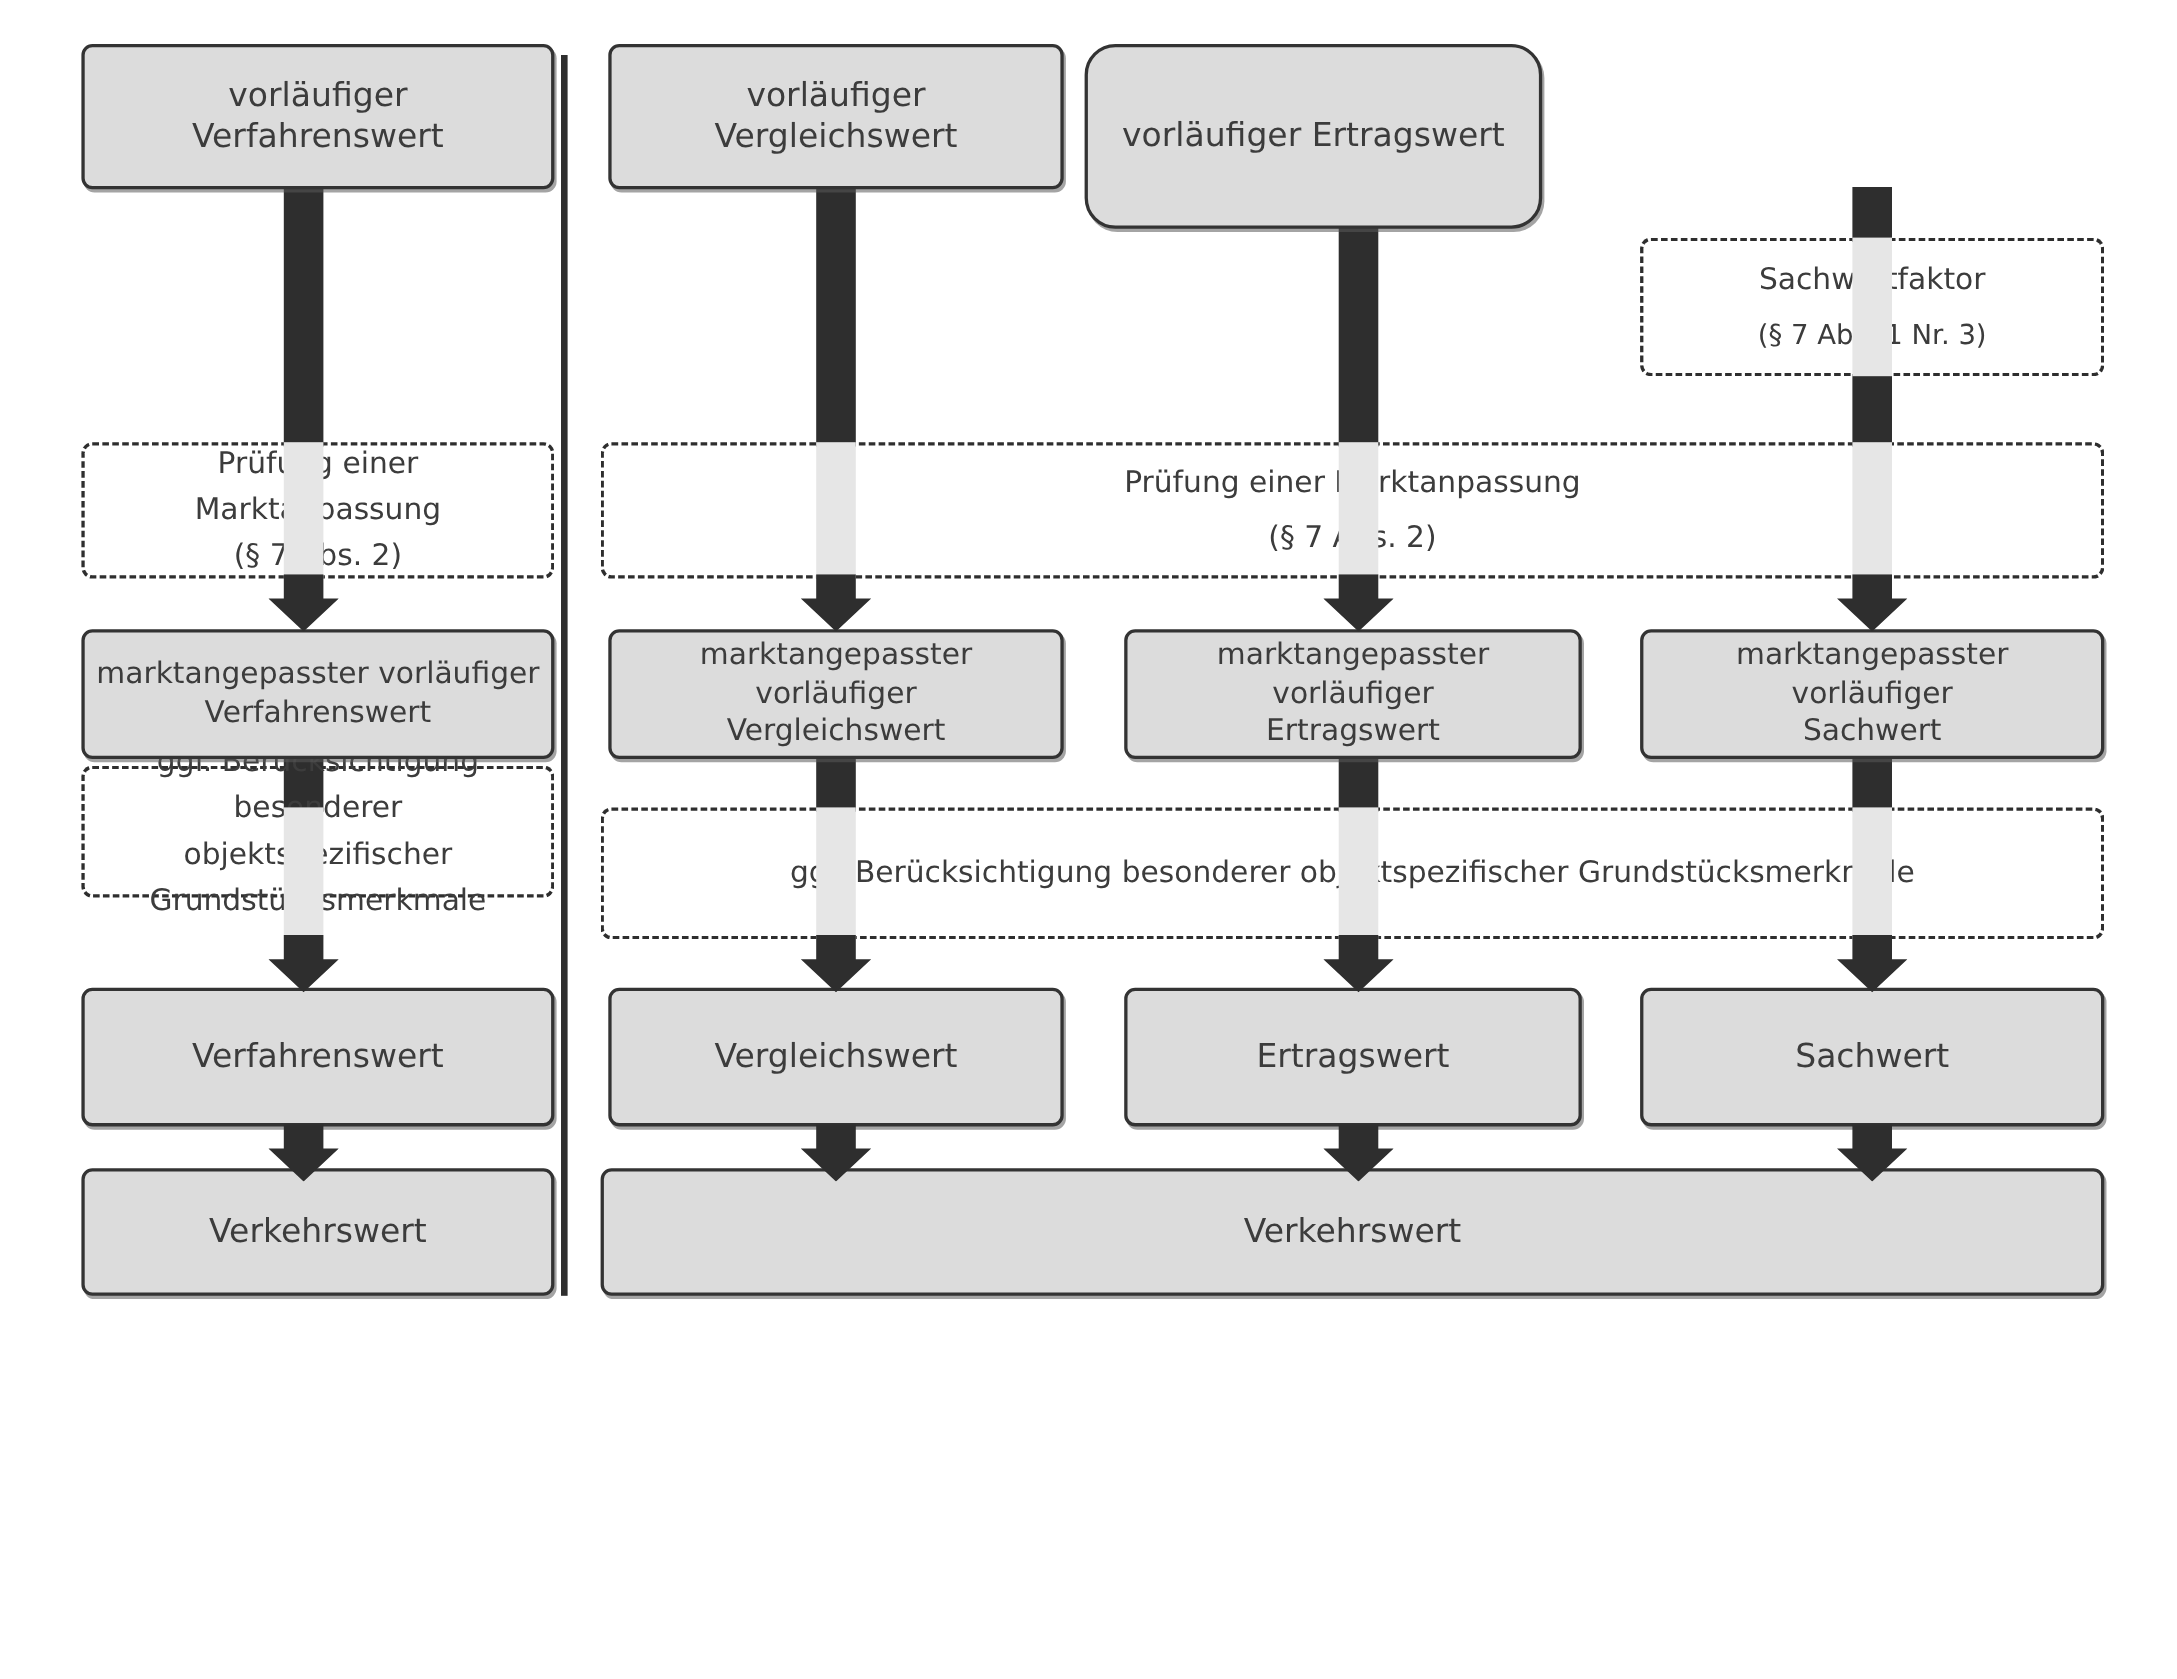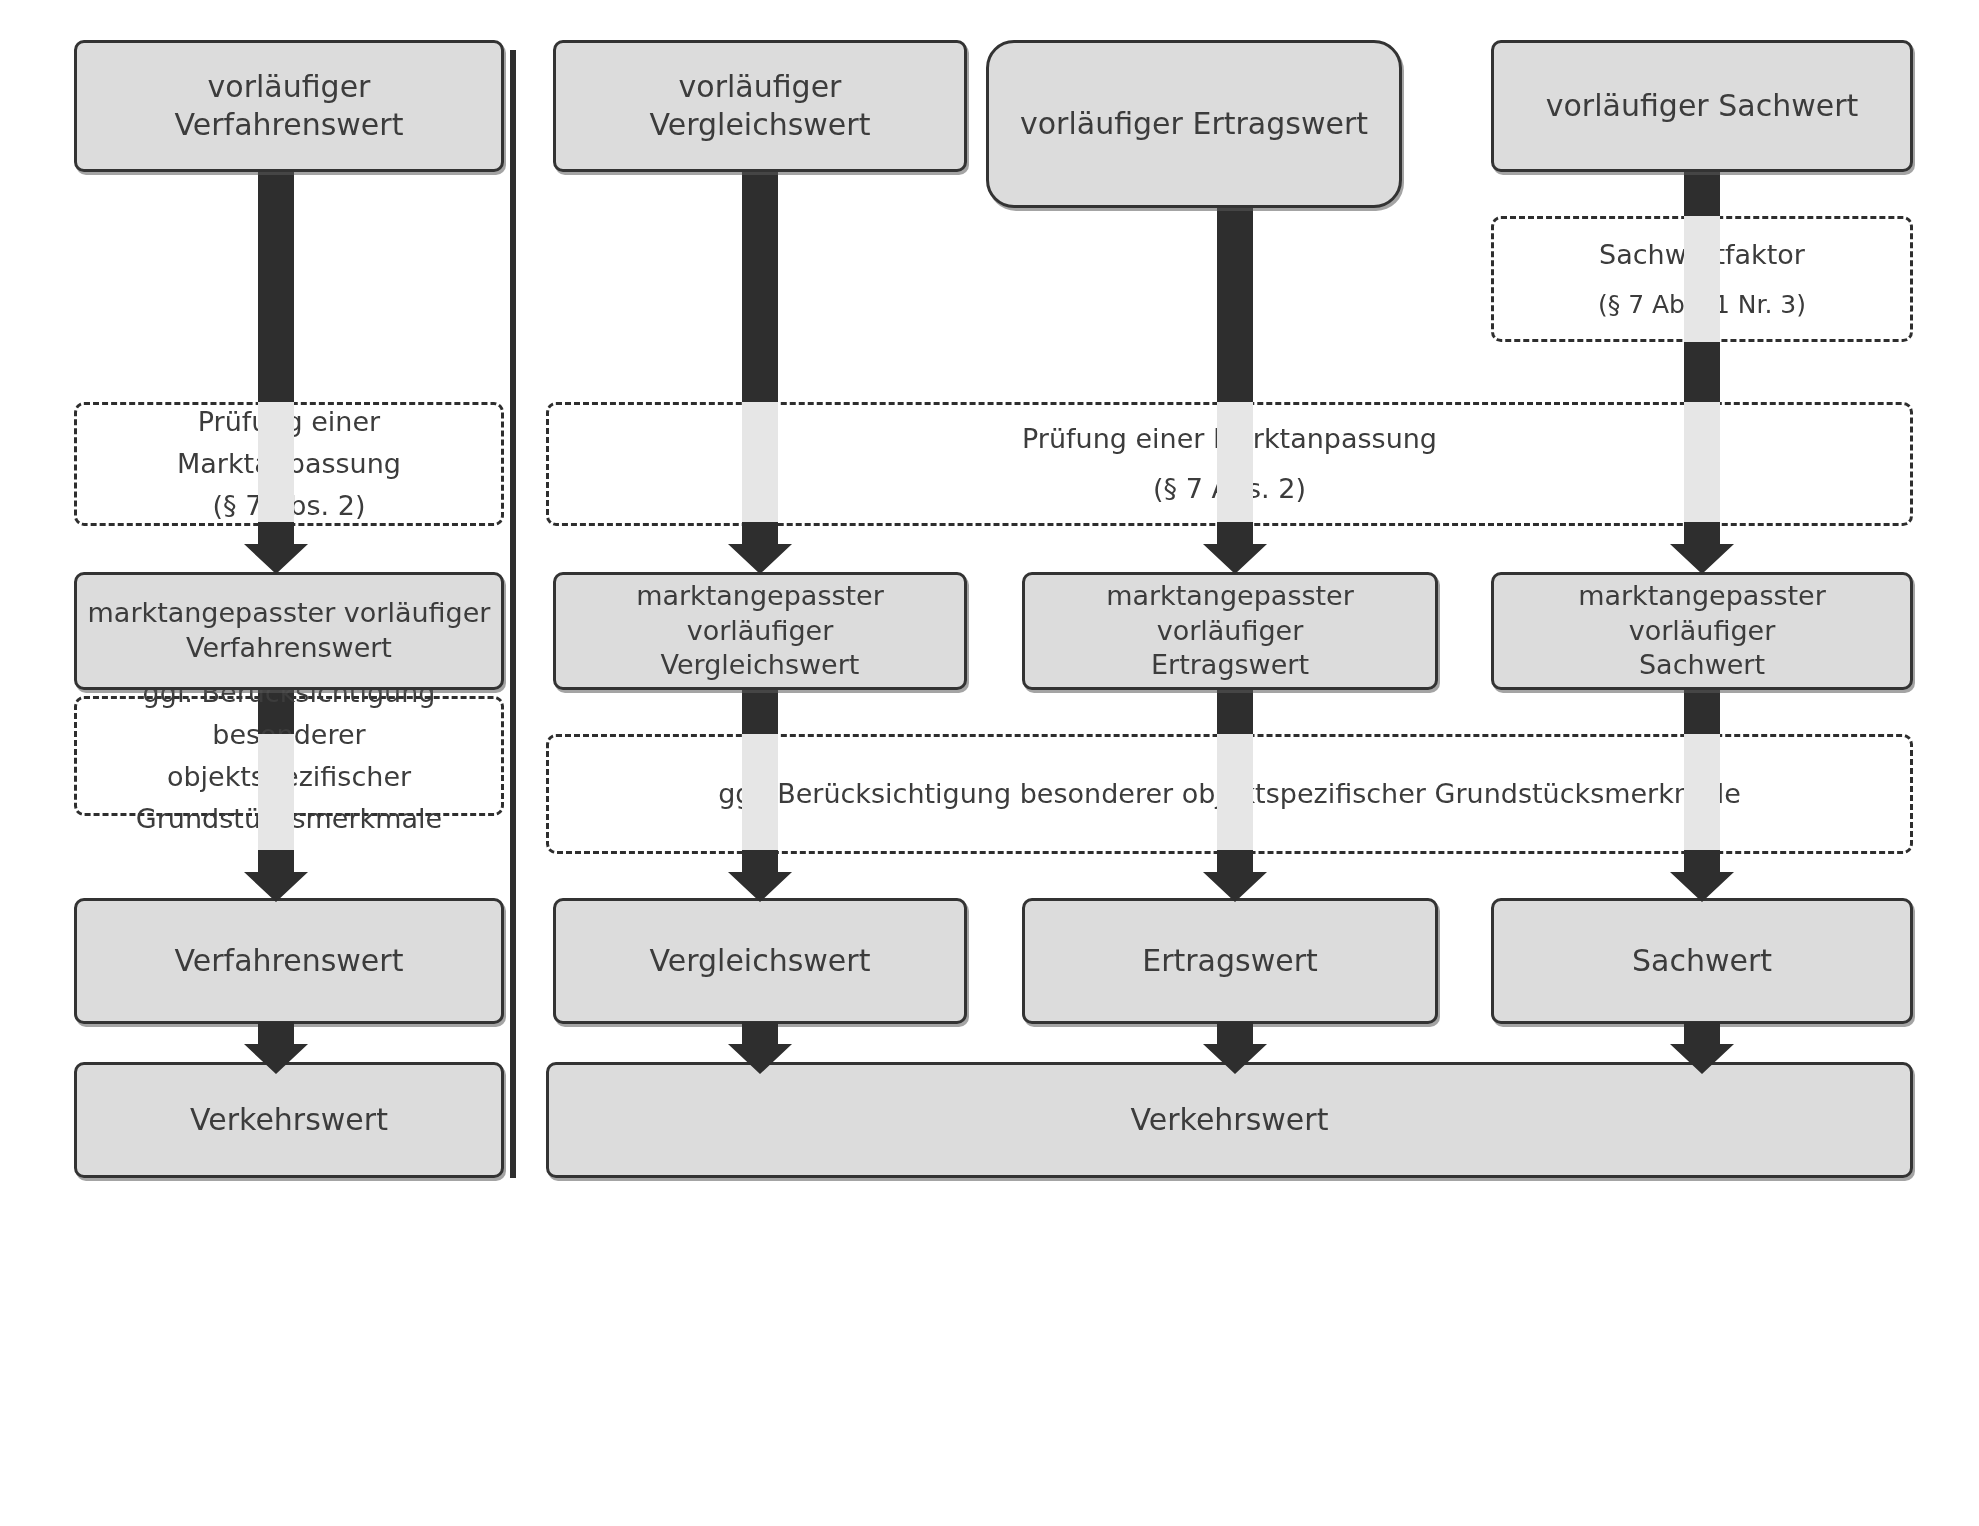--- a/index.html
+++ b/index.html
@@ -217,23 +217,20 @@
   </div>
 
   <div class="shaft" style="left:1684px; top:170px; width:36px; height:50px;"></div>
 
   <div class="shaft faded" style="left:1684px; top:216px; width:36px; height:126px;"></div>
 
   <div class="shaft" style="left:1684px; top:340px; width:36px; height:66px;"></div>
 
   <div class="shaft faded" style="left:1684px; top:402px; width:36px; height:124px;"></div>
 
-  <div class="node fs-big" style="left:1491px; top:40px; width:422px; height:132px;">
-    <span class="label">vorläufiger Sachwert</span>
-  </div>
 
   <div class="dashbox" style="left:1491px; top:216px; width:422px; height:126px; flex-direction:column;">
     <span class="label fs-mid" style="margin-bottom:10px;">Sachwertfaktor</span>
     <span class="label fs-small">(§ 7 Abs. 1 Nr. 3)</span>
   </div>
 
   <div class="arrowhead" style="left:1670px; top:522px; width:64px; height:52px;">
     <svg width="64" height="52" viewBox="0 0 64 52">
       <polygon points="14,0 50,0 50,22 64,22 32,52 0,22 14,22" fill="#2e2e2e"></polygon>
     </svg>

